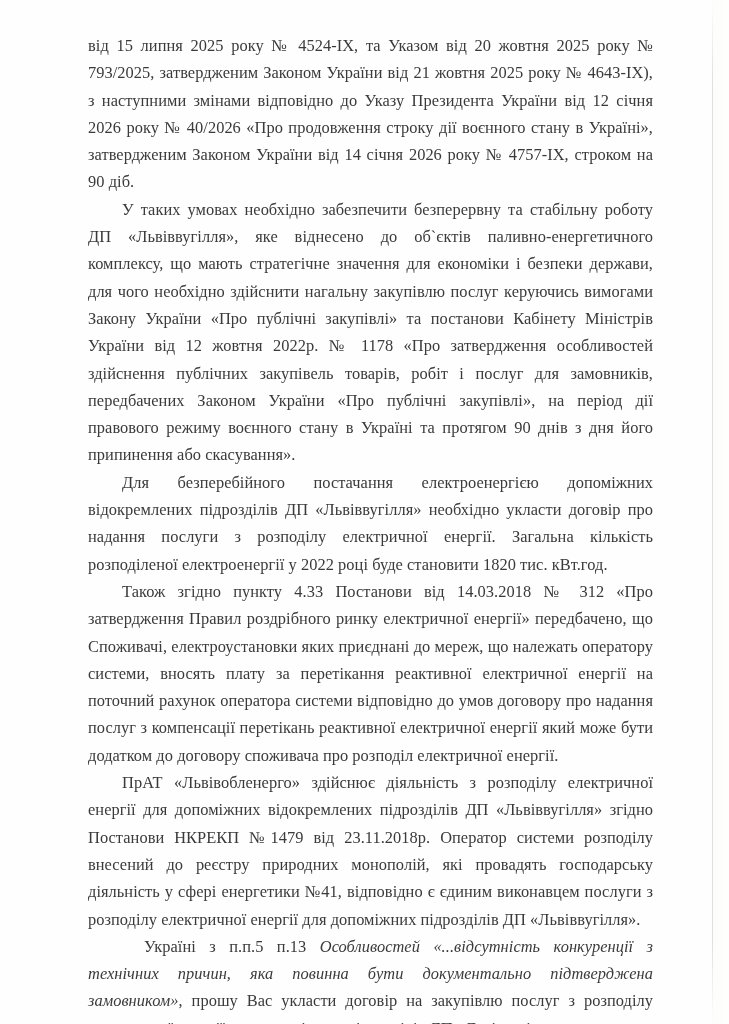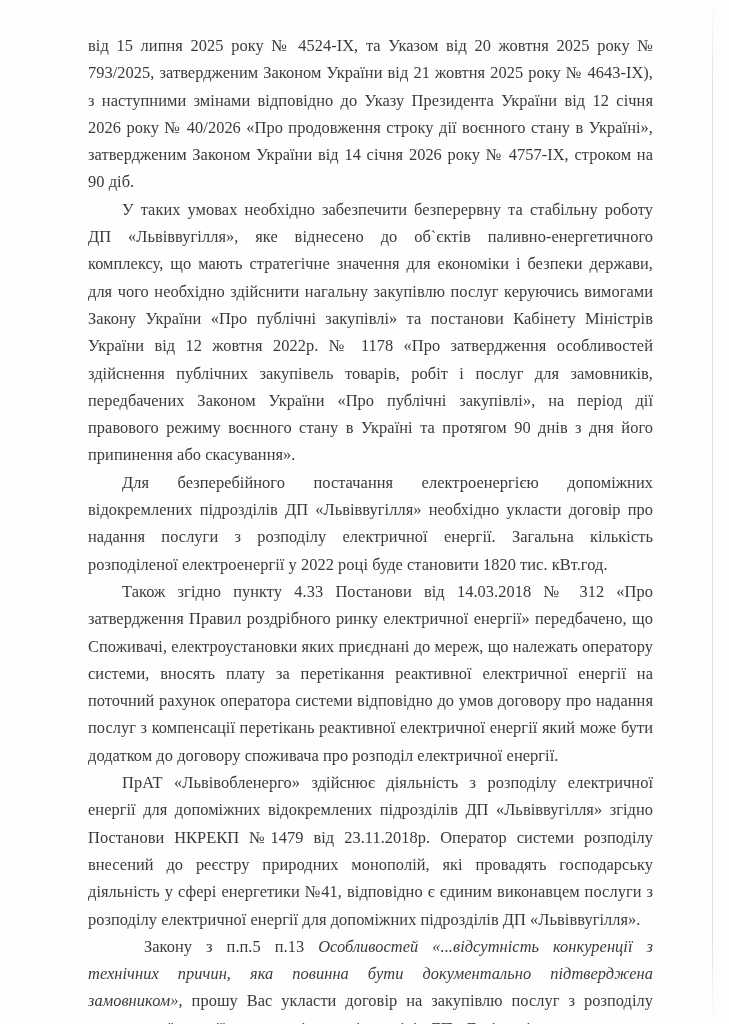--- a/index.html
+++ b/index.html
@@ -83,16 +83,16 @@
     <p class="para">від 15 липня 2025 року № 4524-IX, та Указом від 20 жовтня 2025 року № 793/2025, затвердженим Законом України від 21 жовтня 2025 року № 4643-IX), з наступними змінами відповідно до Указу Президента України від 12 січня 2026 року № 40/2026 «Про продовження строку дії воєнного стану в Україні», затвердженим Законом України від 14 січня 2026 року № 4757-IX, строком на 90 діб.</p>
 
     <p class="para indent">У таких умовах необхідно забезпечити безперервну та стабільну роботу ДП «Львіввугілля», яке віднесено до об`єктів паливно-енергетичного комплексу, що мають стратегічне значення для економіки і безпеки держави, для чого необхідно здійснити нагальну закупівлю послуг керуючись вимогами Закону України  «Про публічні закупівлі» та постанови Кабінету Міністрів України від 12 жовтня 2022р. № 1178 «Про затвердження особливостей здійснення публічних закупівель товарів, робіт і послуг для замовників, передбачених Законом України «Про публічні закупівлі», на період дії правового режиму воєнного стану в Україні та протягом 90 днів з дня його припинення або скасування».</p>
 
     <p class="para indent">Для безперебійного постачання електроенергією допоміжних відокремлених підрозділів ДП «Львіввугілля» необхідно укласти договір про надання послуги з розподілу електричної енергії. Загальна кількість розподіленої електроенергії у 2022 році буде становити 1820 тис. кВт.год.</p>
 
     <p class="para indent">Також згідно пункту 4.33 Постанови від 14.03.2018 № 312 «Про затвердження Правил роздрібного ринку електричної енергії» передбачено, що Споживачі, електроустановки яких приєднані до мереж, що належать оператору системи, вносять плату за перетікання реактивної електричної енергії на поточний рахунок оператора системи відповідно до умов договору про надання послуг з компенсації перетікань реактивної електричної енергії який може бути додатком до договору споживача про розподіл електричної енергії.</p>
 
     <p class="para indent">ПрАТ «Львівобленерго» здійснює діяльність з розподілу електричної енергії для допоміжних відокремлених підрозділів  ДП «Львіввугілля» згідно Постанови НКРЕКП №1479  від  23.11.2018р.  Оператор системи розподілу внесений  до реєстру природних монополій, які провадять господарську діяльність у сфері енергетики №41, відповідно є єдиним виконавцем послуги з розподілу електричної енергії для допоміжних підрозділів ДП «Львіввугілля».</p>
 
-    <p class="para indent-deep last-line-left"><span>Закону з п.п.5 п.13 </span><em class="it">Особливостей </em><em class="it">«...відсутність конкуренції з технічних причин, яка повинна бути документально підтверджена замовником»</em><span>, прошу Вас укласти договір на закупівлю послуг з розподілу електричної енергії для допоміжних підрозділів ДП «Львіввугілля».</span></p>
+    <p class="para indent-deep last-line-left"><span>Україні з п.п.5 п.13 </span><em class="it">Особливостей </em><em class="it">«...відсутність конкуренції з технічних причин, яка повинна бути документально підтверджена замовником»</em><span>, прошу Вас укласти договір на закупівлю послуг з розподілу електричної енергії для допоміжних підрозділів ДП «Львіввугілля».</span></p>
 
   </div>
 </div>
 
 </body></html>

